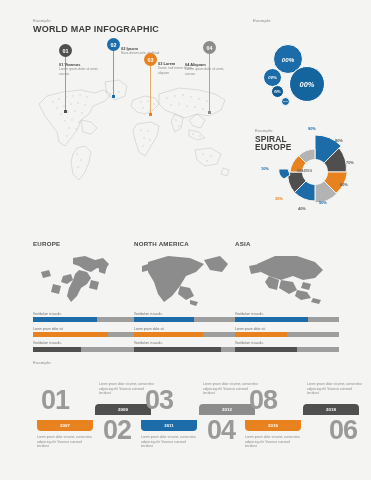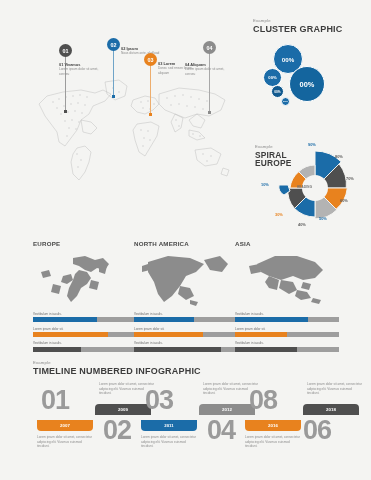--- a/index.html
+++ b/index.html
@@ -33,26 +33,26 @@
     color: #fff; font-size: 5.4px; font-weight: bold;
     display: flex; align-items: center; justify-content: center;
     z-index: 3;
   }
   .callout .ctitle { position: absolute; font-size: 3.9px; font-weight: bold; color: #3c3c3c; white-space: nowrap; }
   .callout .ctext { position: absolute; font-size: 3.2px; color: #8d8d8d; line-height: 1.45; width: 40px; }
   .map-dot { position: absolute; width: 3px; height: 3px; z-index: 2; }
 
   
   #cluster-section { position: absolute; left: 253px; top: 18px; width: 112px; height: 105px; }
-  #cluster-canvas { position: absolute; left: 0; top: 22px; width: 112px; height: 82px; }
+  #cluster-canvas { position: absolute; left: 0; top: 22px; width: 112px; height: 82px; font-style: italic; }
   .bub { position: absolute; border-radius: 50%; display: flex; align-items: center; justify-content: center;
          color: #fff; font-weight: bold; border: 1.3px solid #fff; }
 
   
-  #spiral-section { position: absolute; left: 253px; top: 140px; width: 112px; height: 96px; }
+  #spiral-section { position: absolute; left: 253px; top: 124px; width: 112px; height: 96px; }
   #spiral-head { position: absolute; left: 2px; top: 4px; z-index: 4; }
   #spiral-head .sect-title { font-size: 8.4px; line-height: 1.02; }
   #spiral-canvas { position: absolute; left: 14px; top: 0px; }
   .sp-lab { position: absolute; font-size: 3.9px; font-weight: bold; }
   #spiral-center-label { position: absolute; font-size: 3px; font-weight: bold; color: #6f6f6f; letter-spacing: .2px; }
 
   
   .region { position: absolute; top: 240px; width: 104px; height: 112px; }
   .region-title { font-size: 6.2px; font-weight: bold; color: #4a4a4a; line-height: 1.15; letter-spacing: .2px; }
   .region-map { position: absolute; left: 0; top: 14px; width: 104px; height: 52px; }
@@ -69,20 +69,24 @@
   .tl-item { position: absolute; width: 100px; }
   .tl-num { position: absolute; font-size: 27px; font-weight: bold; color: #9a9a9a; line-height: .8; letter-spacing: -1px; }
   .tl-pill { position: absolute; height: 11px; display: flex; align-items: center; justify-content: center;
              color: #fff; font-size: 4.4px; font-weight: bold; }
   .tl-text { position: absolute; font-size: 3.1px; color: #8d8d8d; line-height: 1.5; width: 56px; }
 </style>
 </head>
 <body>
 
 <div id="worldmap-section">
+  <div id="worldmap-head">
+    <div class="eyebrow">Example</div>
+    <div class="sect-title">WORLD MAP INFOGRAPHIC</div>
+  </div>
   <div id="worldmap-canvas">
     <svg class="map-svg" width="205" height="118" viewBox="0 0 205 118">
       <g fill="none" stroke="#b9b9b9" stroke-width="0.45">
 
         <path d="M6 36 L14 28 L30 24 L48 22 L62 25 L70 22 L78 26 L72 33 L60 38 L56 46 L48 52 L44 62 L38 70 L32 78 L26 74 L24 64 L18 56 L12 48 Z"></path>
         <path d="M48 52 L58 54 L64 60 L58 66 L50 64 Z"></path>
 
         <path d="M72 14 L86 12 L94 18 L92 28 L82 32 L74 26 Z"></path>
 
         <path d="M44 80 L52 78 L58 84 L56 94 L52 104 L46 112 L40 106 L38 94 L40 86 Z"></path>
@@ -189,21 +193,20 @@
       <div class="ctitle" style="left:152px; top:24px;">04 Aliquam</div>
       <div class="ctext" style="left:152px; top:29px;">Lorem ipsum dolor sit amet, conseu</div>
       <div class="map-dot" style="left:175px; top:73px; background:#8c8c8c;"></div>
     </div>
   </div>
 </div>
 
 <div id="cluster-section">
   <div>
     <div class="eyebrow">Example</div>
-    <div class="sect-title">CLUSTER GRAPHIC</div>
   </div>
   <div id="cluster-canvas">
     <div class="bub" style="left:20px; top:4px;  width:30px; height:30px; background:#1b6ca8; font-size:6.2px;">00%</div>
     <div class="bub" style="left:36px; top:26px; width:36px; height:36px; background:#14659e; font-size:7.4px;">00%</div>
     <div class="bub" style="left:10px; top:28px; width:19px; height:19px; background:#1b6ca8; font-size:4.2px;">00%</div>
     <div class="bub" style="left:18px; top:45px; width:13px; height:13px; background:#125a8f; font-size:3.2px;">00%</div>
     <div class="bub" style="left:28px; top:57px; width:9px;  height:9px;  background:#1b6ca8; font-size:2.4px;">00%</div>
   </div>
 </div>
 
@@ -341,21 +344,20 @@
       <div class="bar-track">
         <div class="bar-fill" style="width:60%; background:#4f4f4f;"></div>
       </div>
     </div>
   </div>
 </div>
 
 <div id="timeline-section">
   <div id="timeline-head">
     <div class="eyebrow">Example</div>
-    <div class="sect-title">TIMELINE NUMBERED INFOGRAPHIC</div>
   </div>
   <div id="timeline-canvas">
 
     <div class="tl-item">
       <div class="tl-num" style="left:8px; top:8px;">01</div>
       <div class="tl-pill" style="left:4px; top:38px; width:56px; background:#e8821e; border-radius:0 0 4px 4px;">2007</div>
       <div class="tl-text" style="left:4px; top:53px;">Lorem ipsum dolor sit amet, consectetur adipiscing elit. Vivamus euismod tincidunt.</div>
     </div>
 
     <div class="tl-item">
@@ -378,17 +380,17 @@
 
     <div class="tl-item">
       <div class="tl-num" style="left:216px; top:8px;">08</div>
       <div class="tl-pill" style="left:212px; top:38px; width:56px; background:#e8821e; border-radius:0 0 4px 4px;">2016</div>
       <div class="tl-text" style="left:212px; top:53px;">Lorem ipsum dolor sit amet, consectetur adipiscing elit. Vivamus euismod tincidunt.</div>
     </div>
 
     <div class="tl-item">
       <div class="tl-text" style="left:274px; top:0px;">Lorem ipsum dolor sit amet, consectetur adipiscing elit. Vivamus euismod tincidunt.</div>
       <div class="tl-pill" style="left:270px; top:22px; width:56px; background:#4f4f4f; border-radius:4px 4px 0 0;">2018</div>
-      <div class="tl-num" style="left:270px; top:38px;text-align:center;">06</div>
+      <div class="tl-num" style="left:296px; top:38px;text-align:center;">06</div>
     </div>
 
   </div>
 </div>
 
 </body></html>

